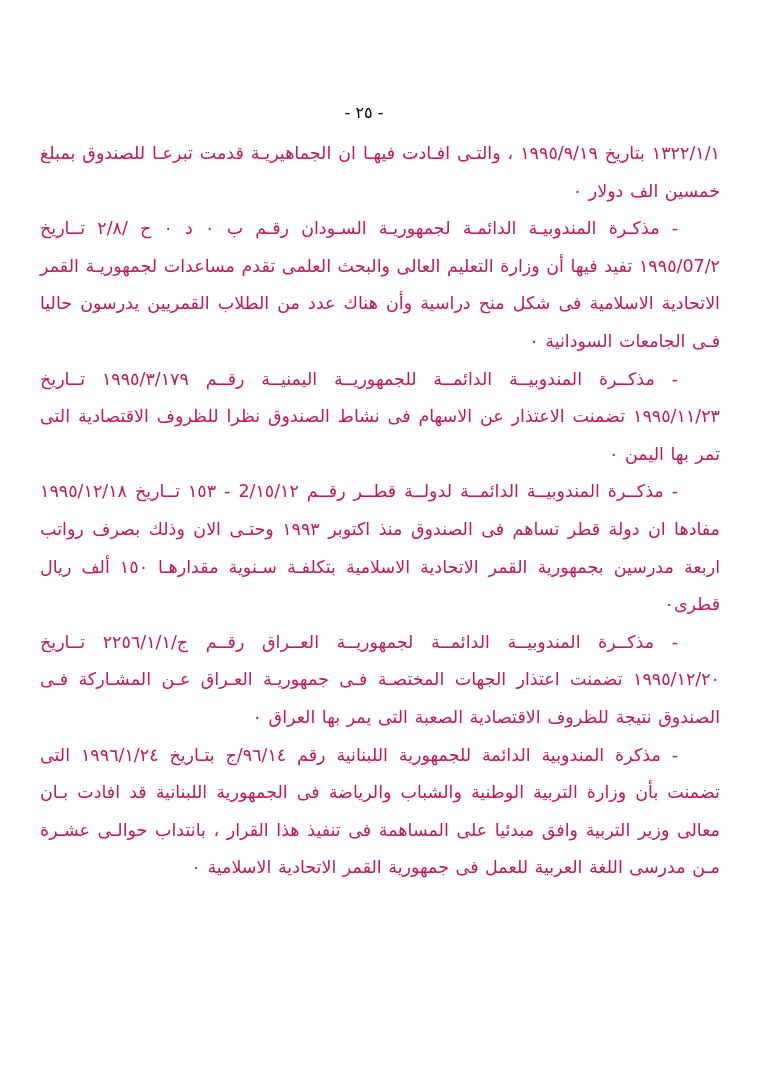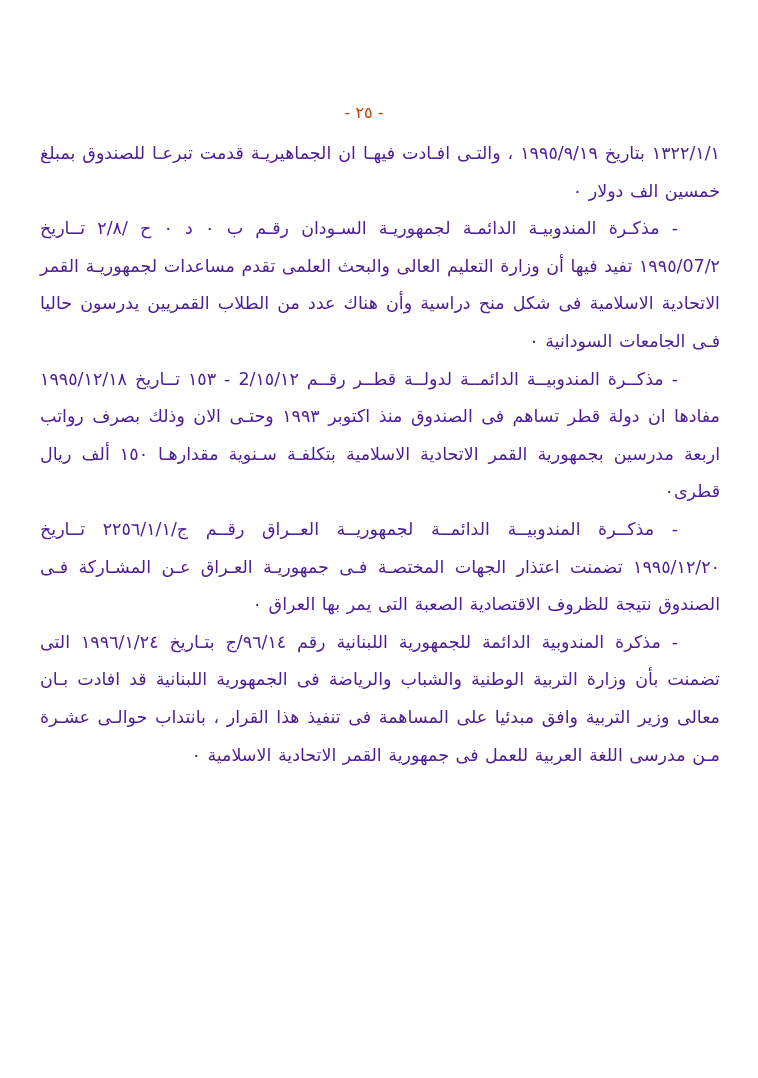--- a/index.html
+++ b/index.html
@@ -14,34 +14,34 @@
     background:#ffffff;
     color:#161616;
     overflow:hidden;
   }
   .page-number{
     position:absolute;
     top:103px;left:0;right:30px;
     text-align:center;
     font-size:16px;
     letter-spacing:2px;
-    color:#c2410c;
+    color:#000000;
     direction:rtl;
   }
   .content{
     position:absolute;
     top:135px;
     right:38px;
     left:40px;
     direction:rtl;
     unicode-bidi:embed;
     font-size:17.5px;
     line-height:37.6px;
     text-align:justify;
-    color:#4c1d95;
+    color:#be185d;
   }
   .content p{
     margin:0;
     padding:0;
     text-indent:42px;
     word-spacing:1px;
   }
   .content p.continuation{
     text-indent:0;
   }
@@ -55,20 +55,21 @@
 
   <div class="page-number">- ٢٥ -</div>
 
   <div class="content">
 
     <p class="continuation">١٣٢٢/١/١ بتاريخ ١٩٩٥/٩/١٩ ، والتـى افـادت فيهـا ان الجماهيريـة قدمت تبرعـا للصندوق بمبلغ خمسين الف دولار ٠</p>
 
 
     <p>- مذكـرة المندوبيـة الدائمـة لجمهوريـة السـودان رقـم ب ٠ د ٠ ح /٢/٨ تــاريخ ١٩٩٥/07/٢ تفيد فيها أن وزارة التعليم العالى والبحث العلمى تقدم مساعدات لجمهوريـة القمر الاتحادية الاسلامية فى شكل منح دراسية وأن هناك عدد من الطلاب القمريين يدرسون حاليا فـى الجامعات السودانية ٠</p>
 
+    <p>- مذكــرة المندوبيــة الدائمــة للجمهوريــة اليمنيــة رقــم ١٩٩٥/٣/١٧٩ تــاريخ ١٩٩٥/١١/٢٣ تضمنت الاعتذار عن الاسهام فى نشاط الصندوق نظرا للظروف الاقتصادية التى تمر بها اليمن ٠</p>
 
     <p>- مذكــرة المندوبيــة الدائمــة لدولــة قطــر رقــم 2/١٥/١٢ - ١٥٣ تــاريخ ١٩٩٥/١٢/١٨ مفادها ان دولة قطر تساهم فى الصندوق منذ اكتوبر ١٩٩٣ وحتـى الان وذلك بصرف رواتب اربعة مدرسين بجمهورية القمر الاتحادية الاسلامية بتكلفـة سـنوية مقدارهـا ١٥٠ ألف ريال قطرى٠</p>
 
     <p>- مذكــرة المندوبيــة الدائمــة لجمهوريــة العــراق رقــم ج/٢٢٥٦/١/١ تــاريخ ١٩٩٥/١٢/٢٠ تضمنت اعتذار الجهات المختصـة فـى جمهوريـة العـراق عـن المشـاركة فـى الصندوق نتيجة للظروف الاقتصادية الصعبة التى يمر بها العراق ٠</p>
 
     <p class="gap-before">- مذكرة المندوبية الدائمة للجمهورية اللبنانية رقم ٩٦/١٤/ج بتـاريخ ١٩٩٦/١/٢٤ التى تضمنت بأن وزارة التربية الوطنية والشباب والرياضة فى الجمهورية اللبنانية قد افادت بـان معالى وزير التربية وافق مبدئيا على المساهمة فى تنفيذ هذا القرار ، بانتداب حوالـى عشـرة مـن مدرسى اللغة العربية للعمل فى جمهورية القمر الاتحادية الاسلامية ٠</p>
 
   </div>
 </div>
 

